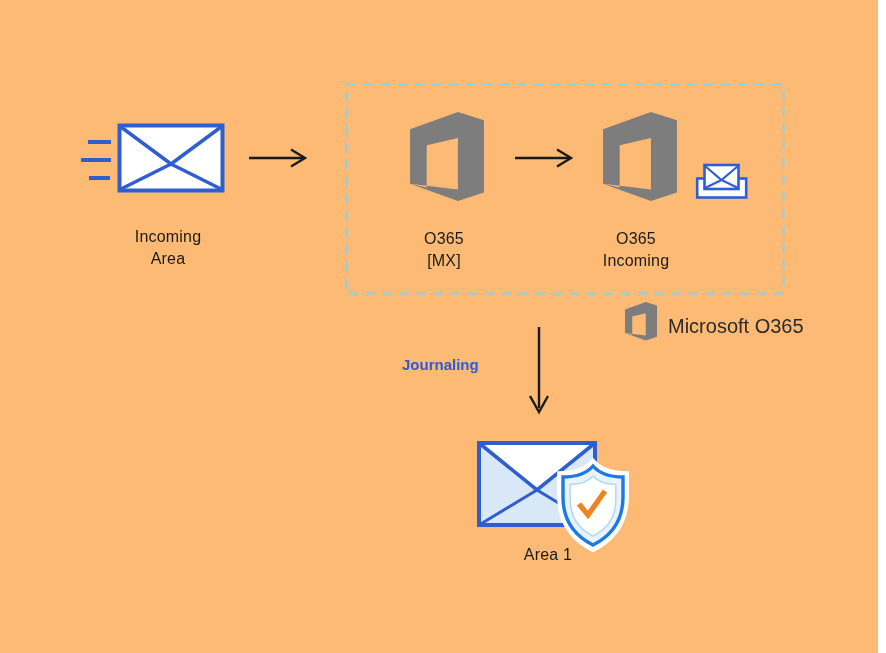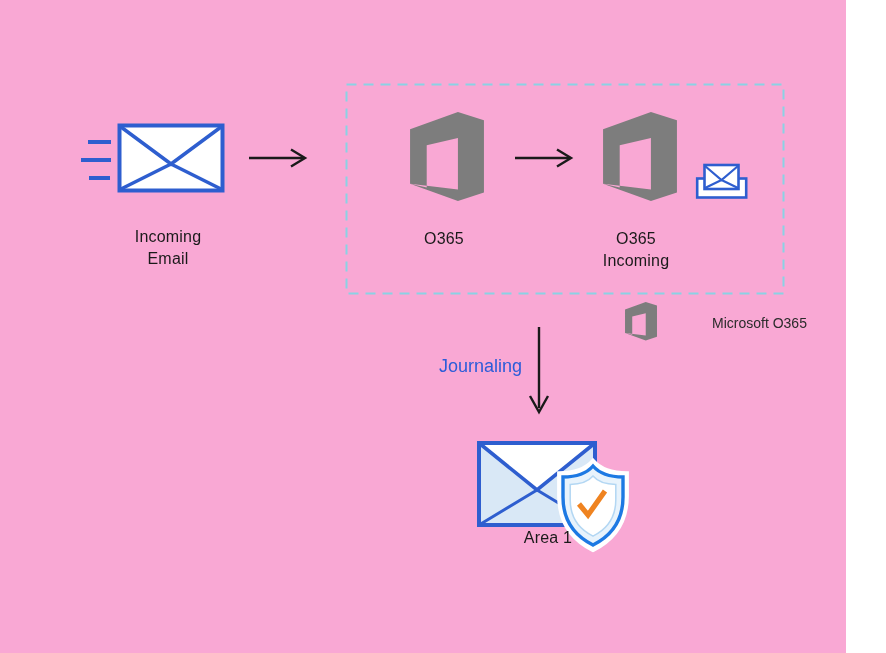--- a/index.html
+++ b/index.html
@@ -1,30 +1,30 @@
 <!DOCTYPE html>
 <html style="--blue: #2e5ecf; --journaling-blue: #2b5cd9; --dash: #8ad2e4; --gray: #7d7d7d; --ink: #1a1a1a; --pale: #d9e8f6; --shield-stroke: #1d79e3; --shield-fill: #e8f3fc; --shield-inner-stroke: #b3d7f3; --orange: #ef8320;"><head>
 <meta charset="utf-8">
 <style>
   html,body{margin:0;padding:0;background:#fff;}
   .canvas{
-    position:relative;width:846px;height:653px;background:#f9a8d4;overflow:hidden;
-    font-family:"Liberation Sans",sans-serif;color:var(--ink,#1a1a1a);
+    position:relative;width:846px;height:653px;background:#fdba74;overflow:hidden;
+    font-family:"Liberation Sans",sans-serif;color:var(--ink,#1a1a1a);padding-left:32px;
   }
   .abs{position:absolute;}
   .speedline{position:absolute;height:4px;background:var(--blue);}
   .node-label{
     position:absolute;text-align:center;font-size:16px;line-height:22px;
     color:var(--ink);letter-spacing:.2px;
   }
   .legend-label{
-    position:absolute;font-size:14px;color:#2b2b2b;white-space:nowrap;margin-left:44px;
+    position:absolute;font-size:20px;color:#2b2b2b;white-space:nowrap;
   }
   .journaling{
-    position:absolute;text-align:right;font-size:18px;font-weight:400;
+    position:absolute;text-align:left;font-size:15px;font-weight:700;
     color:var(--journaling-blue);
   }
   
   .box-blue{fill:#fff;stroke:var(--blue);}
   .ln-blue{fill:none;stroke:var(--blue);}
   .arrow-ln{fill:none;stroke:var(--ink);}
   .dash-rect{fill:none;stroke:var(--dash);}
   .logo-fill{fill:var(--gray);}
   .tri-pale{fill:var(--pale);stroke:none;}
   .env-white{fill:#fff;stroke:none;}
@@ -42,38 +42,39 @@
   <div class="speedline" style="left:81px;top:158px;width:30px;"></div>
   <div class="speedline" style="left:89px;top:176px;width:21px;"></div>
 
   <svg class="abs" style="left:117px;top:123px;" width="108" height="70" viewBox="0 0 108 70">
     <rect class="box-blue" x="2.5" y="2.5" width="103" height="65" stroke-width="4"></rect>
     <path class="ln-blue" stroke-width="3.5" d="M4,4 L54,41 L104,4 M4,66 L54,41 M104,66 L54,41"></path>
   </svg>
 
   <div class="node-label" style="left:110px;top:226px;width:116px;">
     <div>Incoming</div>
-    <div>Email</div>
+    <div>Area</div>
   </div>
 
   <svg class="abs" style="left:247px;top:147px;" width="64" height="22" viewBox="0 0 64 22">
     <path class="arrow-ln" stroke-width="2.4" d="M2,11 H56"></path>
     <path class="arrow-ln" stroke-width="2.4" d="M44,2.5 L58,11 L44,19.5"></path>
   </svg>
 
   <svg class="abs" style="left:345px;top:83px;" width="440" height="212" viewBox="0 0 440 212">
     <rect class="dash-rect" x="1.5" y="1.5" width="437" height="209" stroke-width="2" stroke-dasharray="10 7"></rect>
   </svg>
 
   <svg class="abs" style="left:410px;top:112px;" width="74" height="89" viewBox="0 0 2075 2499.8">
     <path class="logo-fill" fill-rule="evenodd" d="M0 2016.6V483.4L1344.4 0l730.6 233.8v2025.3l-730.6 240.7L0 2016.6l1344.4 161.8V730.6l-876.9 204.6v1186.6L0 2016.6z"></path>
   </svg>
 
   <div class="node-label" style="left:386px;top:228px;width:116px;">
     <div>O365</div>
+    <div>[MX]</div>
   </div>
 
   <svg class="abs" style="left:513px;top:147px;" width="64" height="22" viewBox="0 0 64 22">
     <path class="arrow-ln" stroke-width="2.4" d="M2,11 H56"></path>
     <path class="arrow-ln" stroke-width="2.4" d="M44,2.5 L58,11 L44,19.5"></path>
   </svg>
 
   <svg class="abs" style="left:603px;top:112px;" width="74" height="89" viewBox="0 0 2075 2499.8">
     <path class="logo-fill" fill-rule="evenodd" d="M0 2016.6V483.4L1344.4 0l730.6 233.8v2025.3l-730.6 240.7L0 2016.6l1344.4 161.8V730.6l-876.9 204.6v1186.6L0 2016.6z"></path>
   </svg>
@@ -114,17 +115,17 @@
     </g>
 
     <g>
       <path class="shield-halo" stroke-width="3" transform="translate(122 70) scale(1.14) translate(-122 -70)" d="M122,30 C128,37 138,41 152,41 L152,61 C152,85 140,100 122,109 C104,100 92,85 92,61 L92,41 C106,41 116,37 122,30 Z"></path>
       <path class="shield-outer" stroke-width="3.4" d="M122,30 C128,37 138,41 152,41 L152,61 C152,85 140,100 122,109 C104,100 92,85 92,61 L92,41 C106,41 116,37 122,30 Z"></path>
       <path class="shield-inner" stroke-width="2" transform="translate(122 72) scale(0.76) translate(-122 -72)" d="M122,30 C128,37 138,41 152,41 L152,61 C152,85 140,100 122,109 C104,100 92,85 92,61 L92,41 C106,41 116,37 122,30 Z"></path>
       <polyline class="check-ln" stroke-width="5.2" points="108,68 117,79 134,55"></polyline>
     </g>
   </svg>
 
-  <div class="node-label" style="left:473px;top:527px;width:150px;">
+  <div class="node-label" style="left:473px;top:544px;width:150px;">
     <div>Area 1</div>
   </div>
 
 </div>
 
 </body></html>

